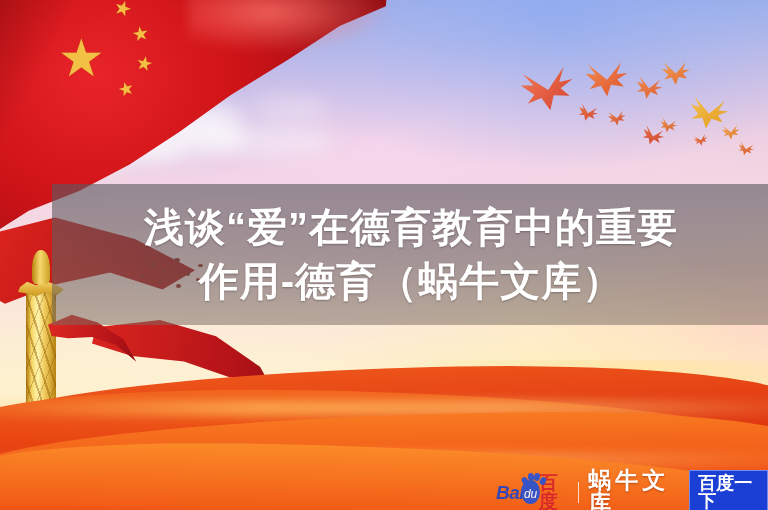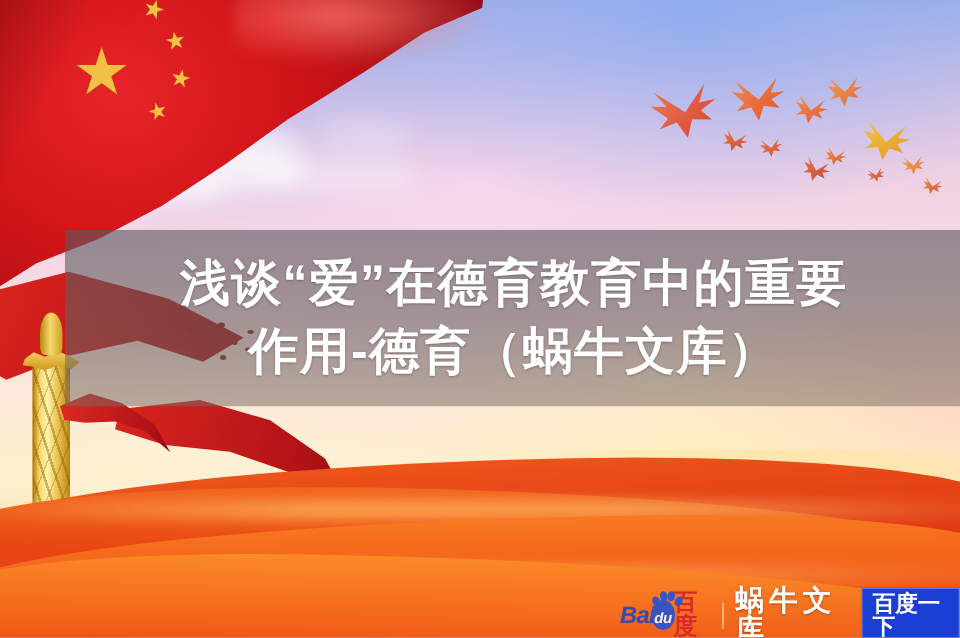--- a/index.html
+++ b/index.html
@@ -204,21 +204,21 @@
   .bai-text {
     font-size:19px; font-weight:bold; font-style:italic;
     color:#1f44c8; letter-spacing:-.5px; line-height:1;
   }
   .paw-badge {
     position:relative; width:24px; height:24px; border-radius:50%;
     background:#2352d8; margin:0 -2px 0 -3px;
     display:flex; align-items:flex-end; justify-content:center;
   }
   .paw-badge .du {
-    color:#fff; font-size:12px; font-weight:bold; font-style:italic;
+    color:#fff; font-size:12px; font-weight:normal; font-style:italic;
     line-height:1; padding-bottom:4px; letter-spacing:-.3px;
   }
   .paw-toes { position:absolute; top:-7px; left:0; width:24px; height:11px; }
   .paw-toes span {
     position:absolute; background:#2352d8; border-radius:50%;
     width:6px; height:8px;
   }
   .baidu-cn {
     font-size:19px; font-weight:bold; color:#d4232a;
     letter-spacing:0; margin-left:1px; line-height:1;

